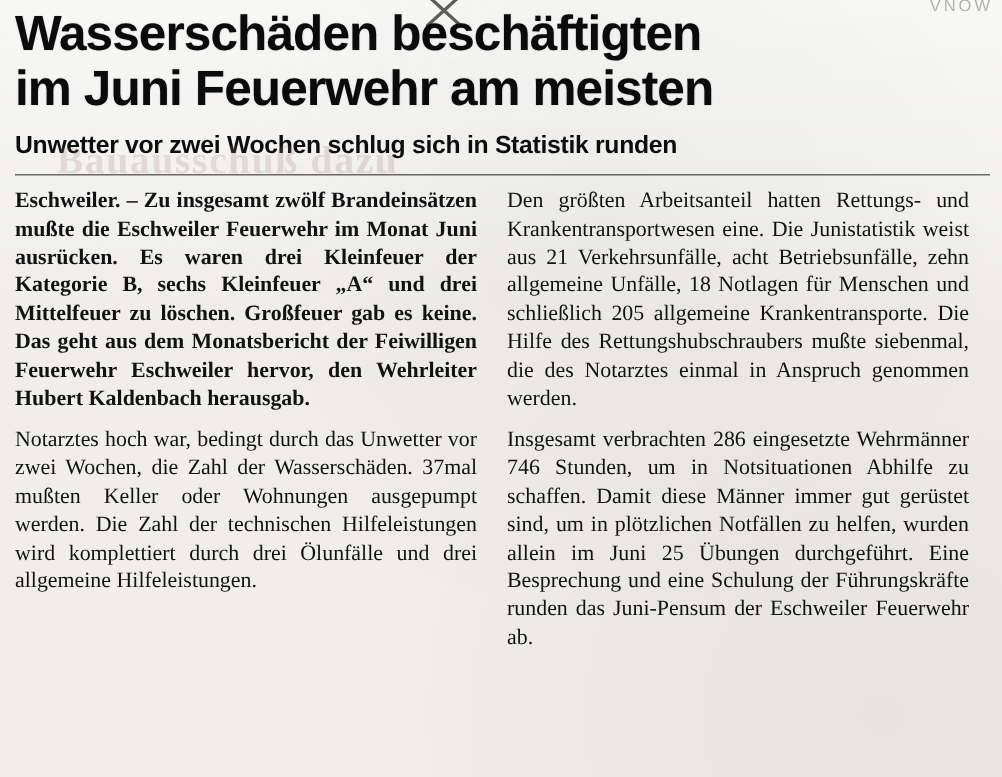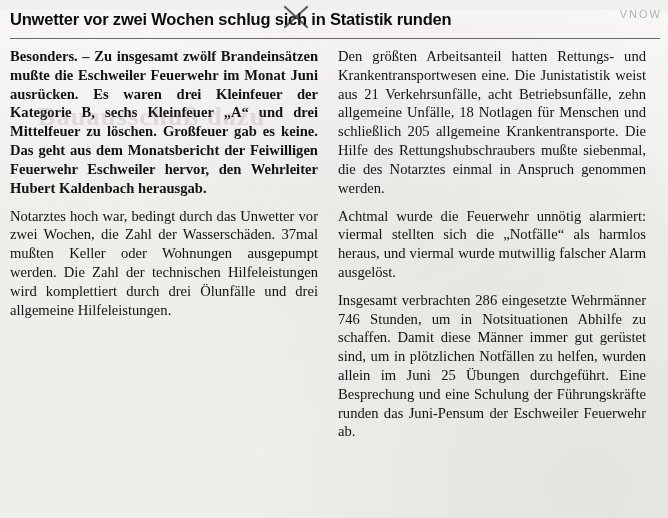--- a/index.html
+++ b/index.html
@@ -136,39 +136,42 @@
 
 <div class="page">
 
   <div class="ghost2">VNOW</div>
 
   <svg class="crossmark" viewBox="0 0 26 26">
     <path d="M2 3 L24 23" stroke="#2b2b2b" stroke-width="2.2" fill="none" stroke-linecap="round"></path>
     <path d="M24 3 L2 23" stroke="#2b2b2b" stroke-width="2.2" fill="none" stroke-linecap="round"></path>
   </svg>
 
+  <h1 class="headline">
+    <span class="l1">Wasserschäden beschäftigten</span>
+    <span class="l2">im Juni Feuerwehr am meisten</span>
+  </h1>
 
   <div class="ghost">Bauausschuß dazu</div>
 
   <h2 class="subhead">Unwetter vor zwei Wochen schlug sich in Statistik runden</h2>
 
   <div class="divider"></div>
 
   <div class="columns">
 
     <div class="col">
       <p class="lead-bold first">
-        <span class="place">Besonders. –</span>
+        <span class="place">Eschweiler. –</span>
         <span>Zu insgesamt zwölf Brandeinsätzen mußte die Eschweiler Feuerwehr im Monat Juni ausrücken. Es waren drei Kleinfeuer der Kategorie B, sechs Kleinfeuer „A“ und drei Mittelfeuer zu löschen. Großfeuer gab es keine. Das geht aus dem Monatsbericht der Feiwilligen Feuerwehr Eschweiler hervor, den Wehrleiter Hubert Kaldenbach herausgab.</span>
       </p>
       <p>Notarztes hoch war, bedingt durch das Unwetter vor zwei Wochen, die Zahl der Wasserschäden. 37mal mußten Keller oder Wohnungen ausgepumpt werden. Die Zahl der technischen Hilfeleistungen wird komplettiert durch drei Ölunfälle und drei allgemeine Hilfeleistungen.</p>
     </div>
 
     <div class="col">
       <p>Den größten Arbeitsanteil hatten Rettungs- und Krankentransportwesen eine. Die Junistatistik weist aus 21 Verkehrsunfälle, acht Betriebsunfälle, zehn allgemeine Unfälle, 18 Notlagen für Menschen und schließlich 205 allgemeine Krankentransporte. Die Hilfe des Rettungshubschraubers mußte siebenmal, die des Notarztes einmal in Anspruch genommen werden.</p>
-      <p>Achtmal wurde die Feuerwehr unnötig alarmiert: viermal stellten sich die „Notfälle“ als harmlos heraus, und viermal wurde mutwillig falscher Alarm ausgelöst.</p>
       <p>Insgesamt verbrachten 286 eingesetzte Wehrmänner 746 Stunden, um in Notsituationen Abhilfe zu schaffen. Damit diese Männer immer gut gerüstet sind, um in plötzlichen Notfällen zu helfen, wurden allein im Juni 25 Übungen durchgeführt. Eine Besprechung und eine Schulung der Führungskräfte runden das Juni-Pensum der Eschweiler Feuerwehr ab.</p>
     </div>
 
   </div>
 
   <div class="noise"></div>
 </div>
 
 </body></html>

